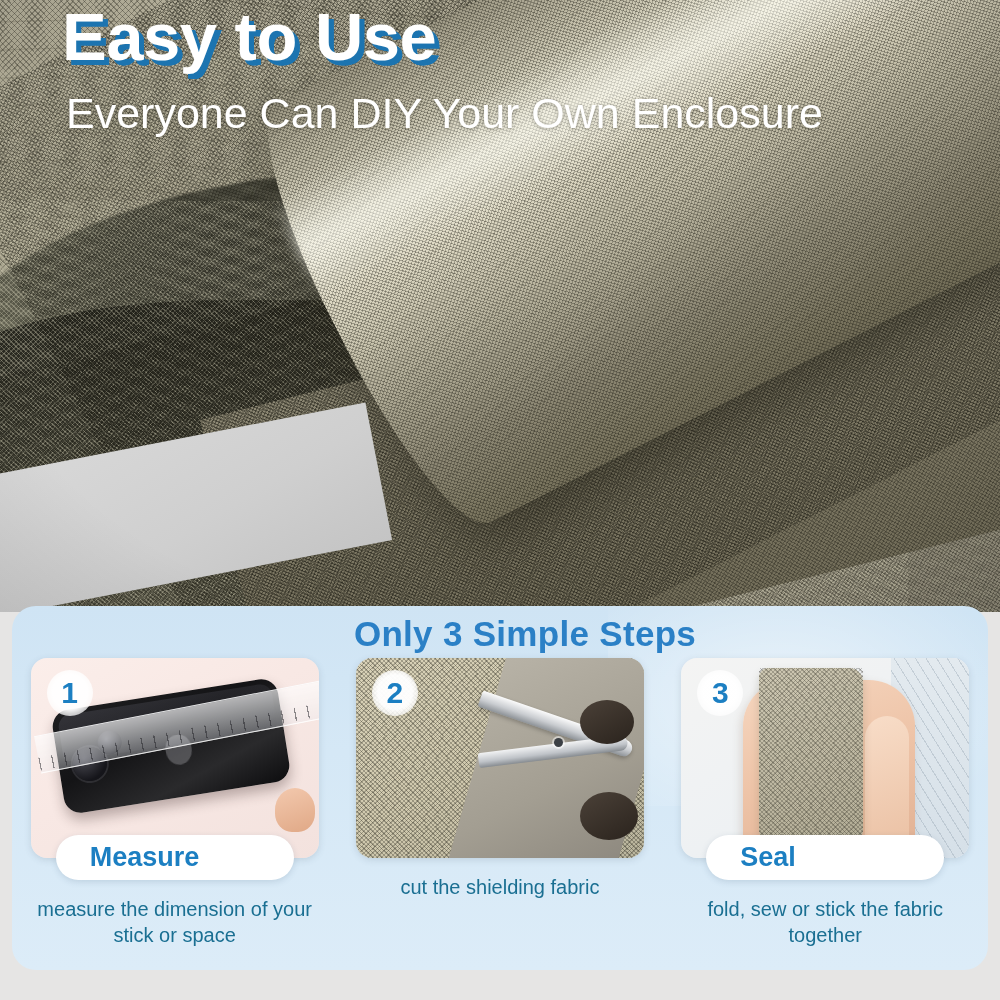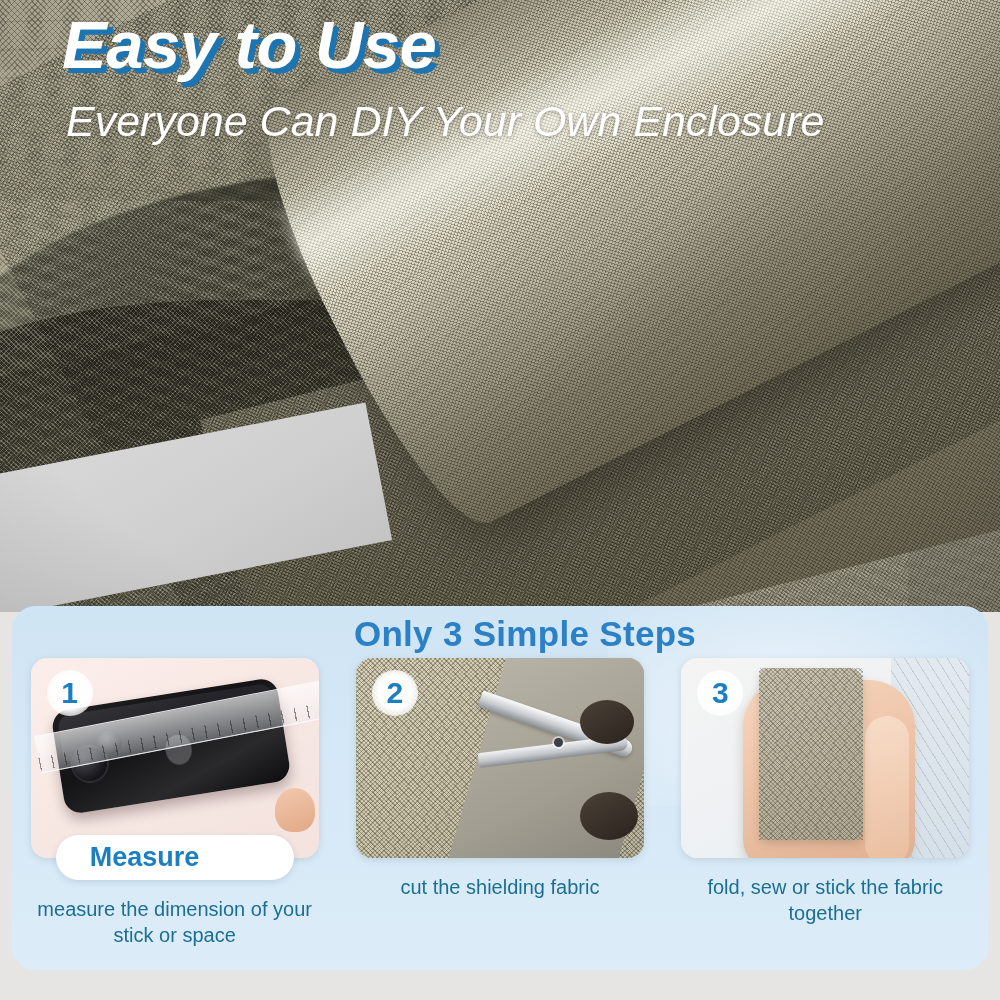--- a/index.html
+++ b/index.html
@@ -61,21 +61,21 @@
       repeating-linear-gradient(-44deg, rgba(205,201,176,.26) 0 1px, rgba(0,0,0,0) 1px 3.4px);}
   .wave-lines{position:absolute;left:0;top:0;width:100%;height:300px;pointer-events:none;opacity:.5;}
   
   .table-surface{position:absolute;left:-30px;bottom:-10px;width:430px;height:140px;
     transform:rotate(-11deg);transform-origin:0 100%;
     background:linear-gradient(160deg,#d9d9d9,#cfcfcf 60%,#c4c4c4);}
   .hero-vig{position:absolute;inset:0;pointer-events:none;
     background:radial-gradient(ellipse 900px 620px at 50% 45%, rgba(0,0,0,0) 58%, rgba(0,0,0,.20) 100%);}
 
   
-  .headline-wrap{position:absolute;left:62px;top:10px;width:900px;z-index:6;font-style:italic;}
+  .headline-wrap{position:absolute;left:62px;top:2px;width:900px;z-index:6;}
   .headline{
     font-size:67px;font-weight:bold;color:#ffffff;letter-spacing:-.5px;line-height:1.05;
     text-shadow:5px 5px 0 #1c74b0, 5px 5px 0 #1c74b0;
     margin:0;}
   .subline{margin:14px 0 0 4px;font-size:43px;font-weight:normal;color:#ffffff;line-height:1.28;
     text-shadow:0 1px 4px rgba(60,58,45,.42);}
 
   
   .steps-panel{position:absolute;left:12px;top:606px;width:976px;height:364px;
     background:linear-gradient(180deg,#cfe4f4 0%,#d5e8f6 40%,#dcecf8 100%);
@@ -261,19 +261,20 @@
           <div class="tile-bg"></div>
           <div class="hand">
             <div class="thumb"></div>
             <div class="fingers"></div>
           </div>
           <div class="pouch">
             <div class="weave-fine"></div>
           </div>
           <div class="badge">3</div>
         </div>
+        <div class="pill">Seal</div>
         <div class="caption">fold, sew or stick the fabric together</div>
       </div>
 
     </div>
   </div>
 
 </div>
 
 </body></html>

